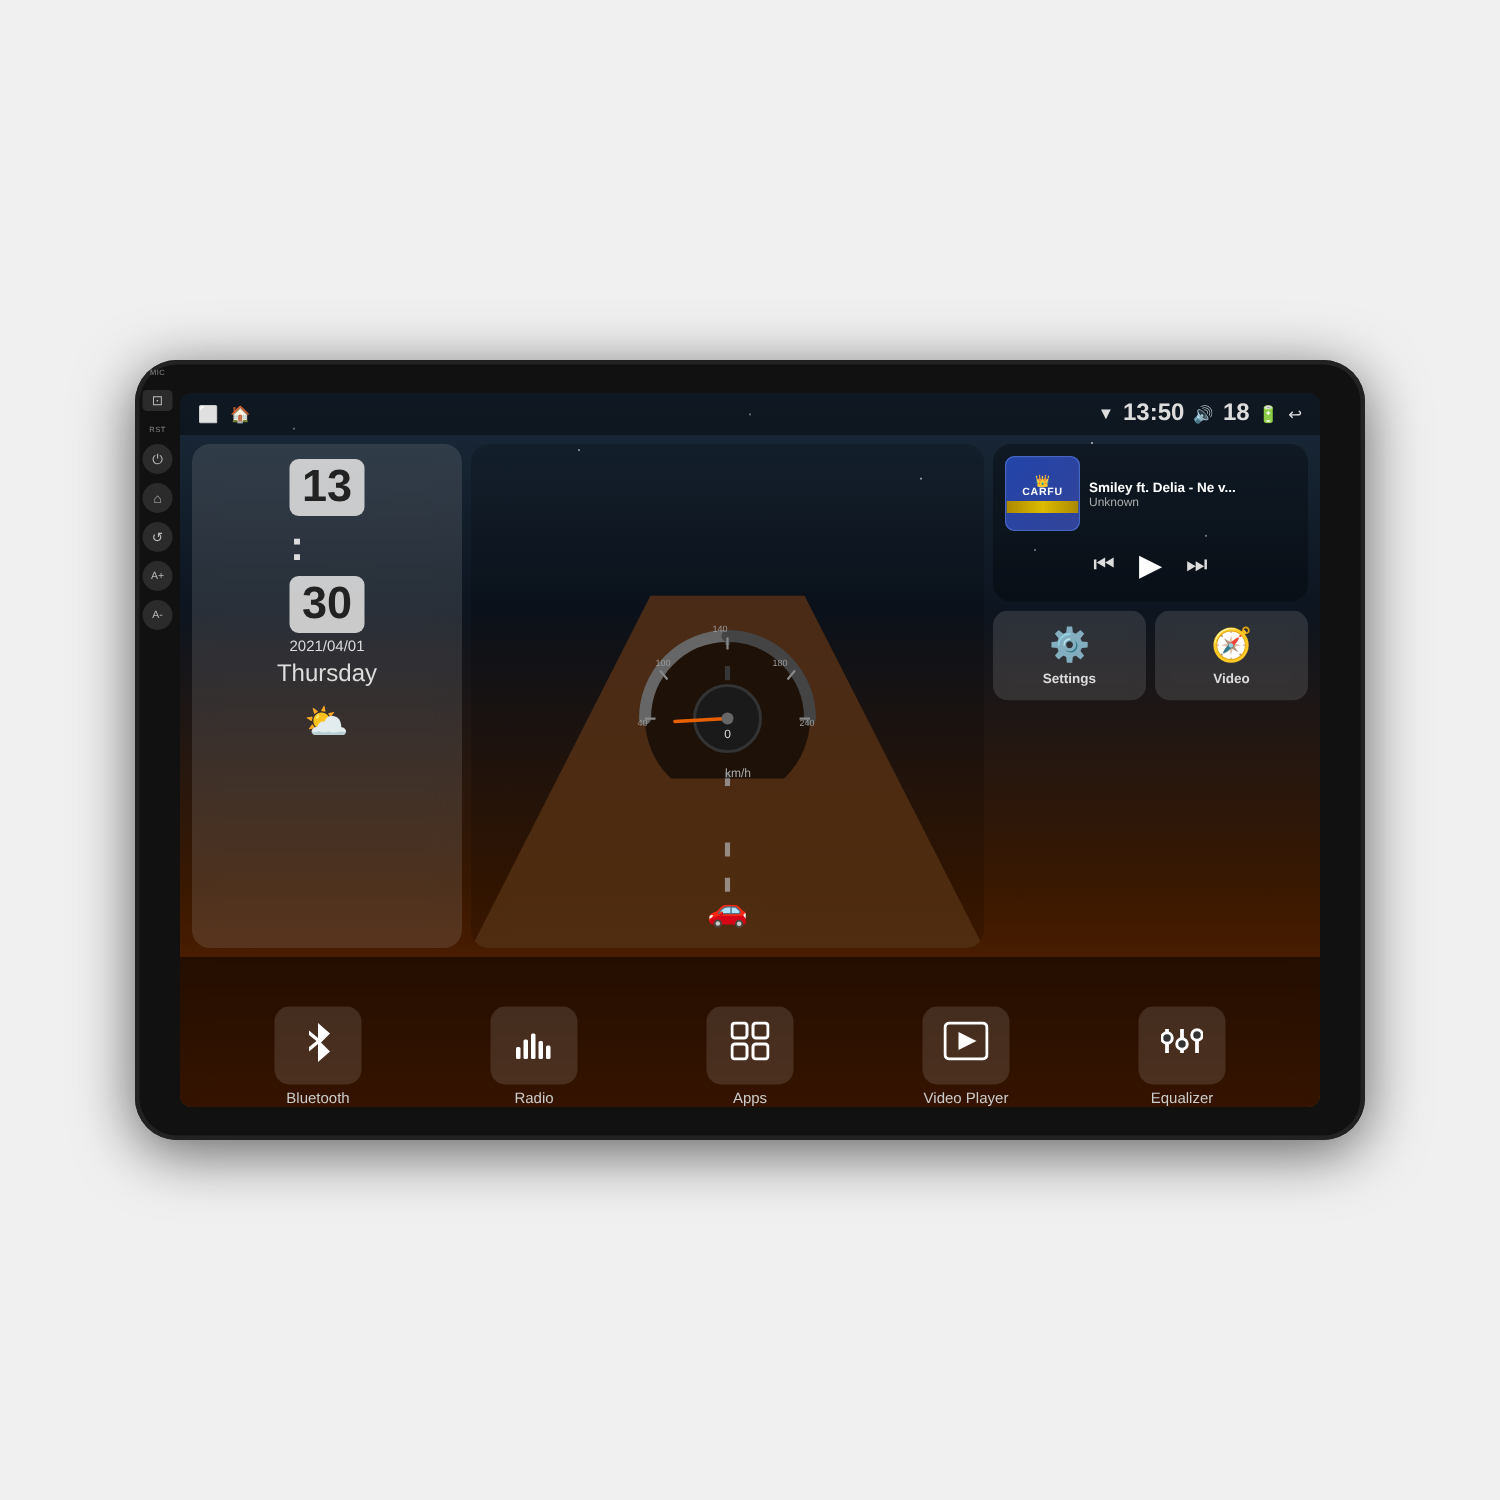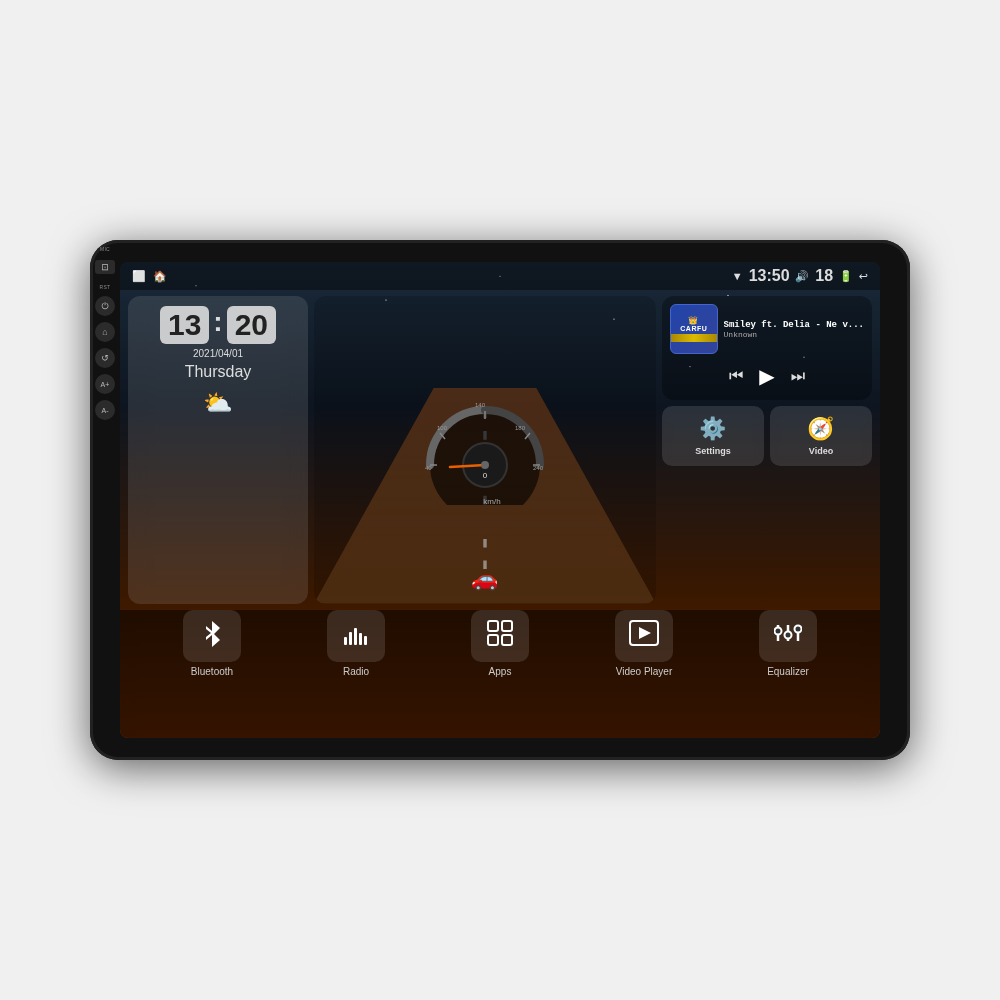--- a/index.html
+++ b/index.html
@@ -116,20 +116,21 @@
       flex-direction: column;
       align-items: center;
       gap: 4px;
       flex-shrink: 0;
     }
 
     .clock-display {
       display: flex;
       gap: 4px;
       align-items: flex-start;
+      flex-direction: column;
     }
 
     .clock-block {
       background: rgba(220,220,220,0.9);
       border-radius: 6px;
       padding: 4px 8px;
       font-size: 30px;
       font-weight: bold;
       color: #222;
       line-height: 1;
@@ -231,21 +232,20 @@
       justify-content: center;
       margin-top: 2px;
     }
 
     .crown-icon {
       font-size: 8px;
     }
 
     .music-info {
       flex: 1;
-      font-family: Liberation Mono, monospace;
     }
 
     .music-title {
       color: #fff;
       font-size: 9px;
       font-weight: bold;
       white-space: nowrap;
       overflow: hidden;
       text-overflow: ellipsis;
     }
@@ -311,23 +311,23 @@
 
     .settings-btn-label {
       color: #ddd;
       font-size: 9px;
       font-weight: bold;
     }
 
     
     .bottom-bar {
       background: rgba(0,0,0,0.5);
-      height: 128px;
-      display: flex;
-      align-items: flex-start;
+      height: 100px;
+      display: flex;
+      align-items: flex-end;
       justify-content: space-around;
       padding: 0 20px;
       flex-shrink: 0;
       backdrop-filter: blur(8px);
     }
 
     .bottom-btn {
       display: flex;
       flex-direction: column;
       align-items: center;
@@ -454,21 +454,21 @@
     </div>
 
     <div class="main-content">
 
       <div class="top-grid">
 
         <div class="clock-widget">
           <div class="clock-display">
             <div class="clock-block">13</div>
             <span class="clock-colon">:</span>
-            <div class="clock-block">20</div>
+            <div class="clock-block">30</div>
           </div>
           <div class="clock-date">2021/04/01</div>
           <div class="clock-day">Thursday</div>
           <div class="weather-icon">⛅</div>
         </div>
 
         <div class="speedo-widget">
 
           <svg style="position:absolute;bottom:0;left:0;width:100%;height:70%;opacity:0.5;" viewBox="0 0 200 100" preserveAspectRatio="none">
             <defs>

